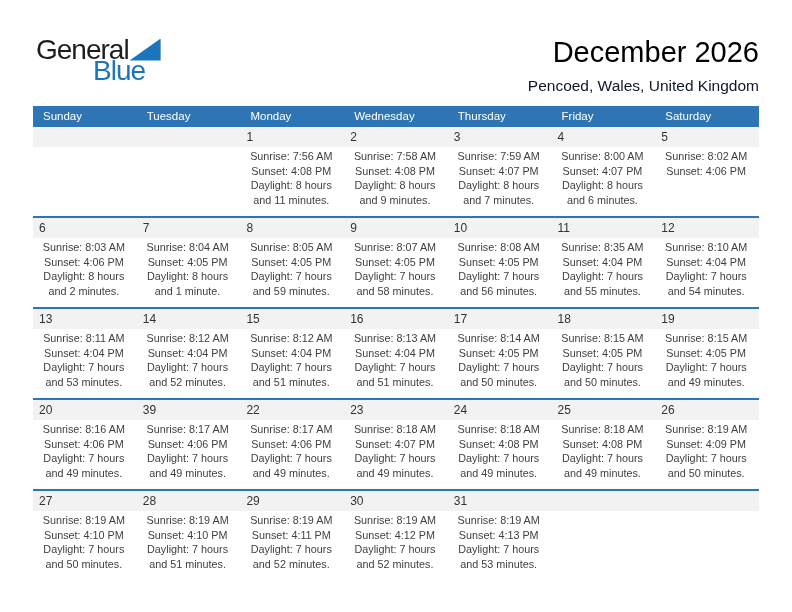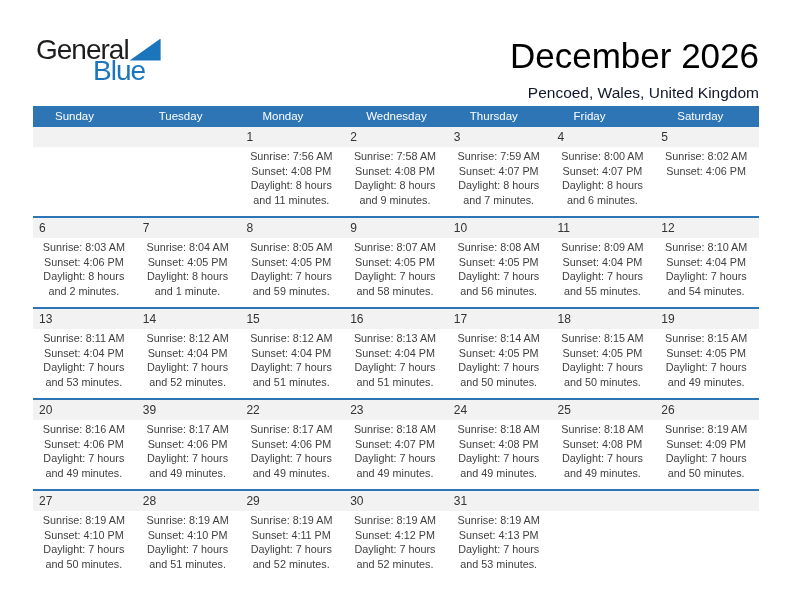--- a/index.html
+++ b/index.html
@@ -10,27 +10,27 @@
   .logo { position: absolute; left: 36px; top: 36px; width: 130px; }
   .logo-top { display: flex; align-items: center; }
   .logo-general { font-size: 28px; color: #1d1d1f; letter-spacing: -1px; line-height: 1; }
   .logo-triangle { width: 31px; height: 22px; background: #1b75bc; margin-left: 1px; margin-bottom: 1px;
                    clip-path: polygon(100% 0, 100% 100%, 0 100%); }
   .logo-blue { font-size: 28px; color: #1b75bc; letter-spacing: -1px; line-height: 1;
                margin-top: -7px; margin-left: 57px; }
 
   
   .title-block { position: absolute; right: 33px; top: 37px; text-align: right; }
-  .main-title { font-size: 35px; color: #000000; line-height: 1.1; }
+  .main-title { font-size: 29px; color: #000000; line-height: 1.1; }
   .sub-title { font-size: 15.5px; color: #0f172a; margin-top: 8px; }
 
   
   .calendar { position: absolute; left: 33px; top: 106px; width: 726px; }
   .header-row { display: grid; grid-template-columns: repeat(7, 1fr); background: #2e75b6; height: 19px; }
-  .header-cell { color: #ffffff; font-size: 11.5px; display: flex; align-items: center; padding-left: 22px; }
+  .header-cell { color: #ffffff; font-size: 11.5px; display: flex; align-items: center; padding-left: 10px; }
 
   .week-row { display: grid; grid-template-columns: repeat(7, 1fr); border-top: 2px solid #2e75b6; height: 91px; }
   .cell { overflow: hidden; }
   .day-band { height: 20px; background: #f2f2f2; display: flex; align-items: center; padding-left: 6px; }
   .day-number { font-size: 12px; color: #333333; }
   .cell-details { padding: 2px 8px 0 6px; text-align: center; }
   .detail-line { font-size: 10.8px; color: #3f3f3f; line-height: 14.6px; }
 </style>
 </head>
 <body>
@@ -171,21 +171,21 @@
           <div class="detail-line">Sunrise: 8:08 AM</div>
           <div class="detail-line">Sunset: 4:05 PM</div>
           <div class="detail-line">Daylight: 7 hours and 56 minutes.</div>
         </div>
       </div>
       <div class="cell">
         <div class="day-band">
           <span class="day-number">11</span>
         </div>
         <div class="cell-details">
-          <div class="detail-line">Sunrise: 8:09 AM</div>
+          <div class="detail-line">Sunrise: 8:35 AM</div>
           <div class="detail-line">Sunset: 4:04 PM</div>
           <div class="detail-line">Daylight: 7 hours and 55 minutes.</div>
         </div>
       </div>
       <div class="cell">
         <div class="day-band">
           <span class="day-number">12</span>
         </div>
         <div class="cell-details">
           <div class="detail-line">Sunrise: 8:10 AM</div>

